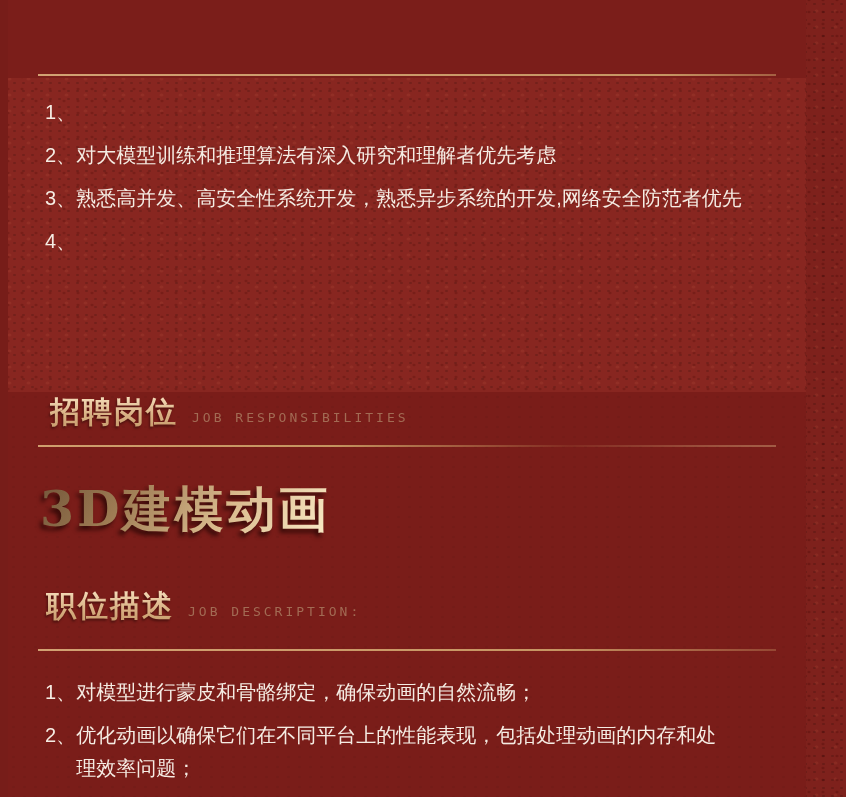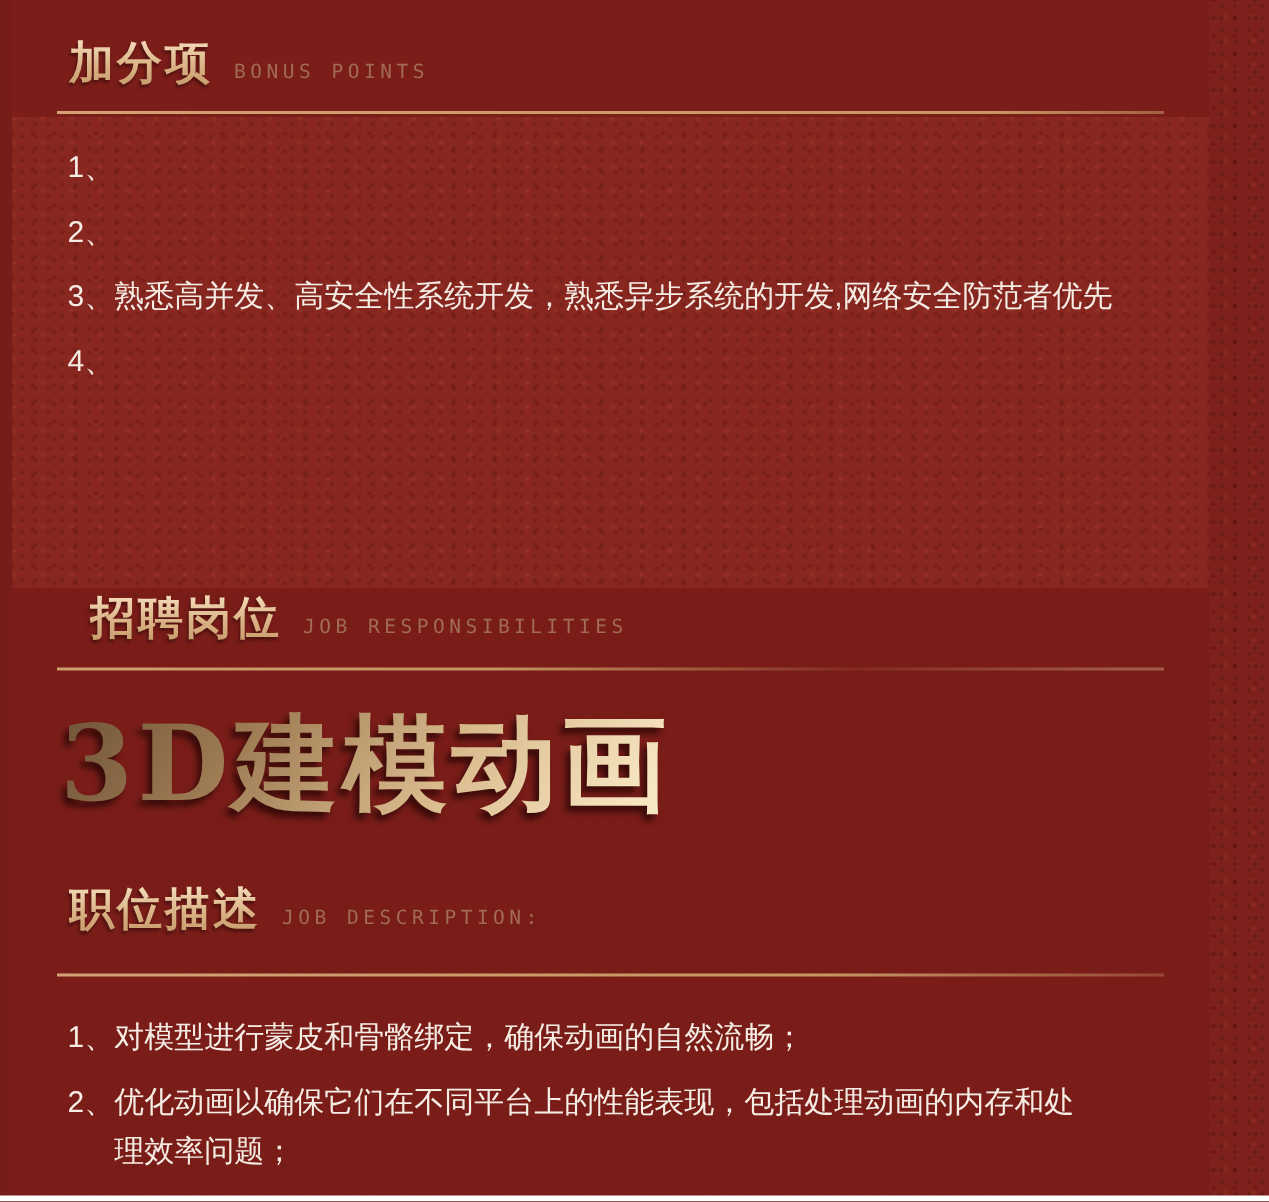--- a/index.html
+++ b/index.html
@@ -61,50 +61,47 @@
   .badge{
     display:inline-block;font-size:16px;font-weight:bold;color:#7a1e1a;
     background:linear-gradient(180deg,#f8e6c0 0%,#e3bf8c 55%,#c59757 100%);
     border-radius:17px;padding:5px 21px;margin-left:16px;
     box-shadow:inset 0 1px 1px rgba(255,248,230,.8), 0 2px 3px rgba(40,6,5,.35);
     letter-spacing:1px;
   }
   .big-title{
     position:absolute;left:32px;top:462px;
     font-family:"DejaVu Serif","Liberation Serif",serif;
-    font-weight:bold;font-size:70px;letter-spacing:3px;line-height:94px;white-space:nowrap;
+    font-weight:bold;font-size:49px;letter-spacing:3px;line-height:94px;white-space:nowrap;
     background-image:linear-gradient(125deg,#6d5136 0%,#9d7b53 30%,#d9ba8d 62%,#f7e6c2 92%);
     -webkit-background-clip:text;background-clip:text;color:transparent;
     filter:drop-shadow(-3px 4px 2px rgba(44,7,5,.85));
   }
   .head-bonus{left:38px;top:22px;}
-  .head-position{left:52px;top:392px;}
+  .head-position{left:42px;top:392px;}
   .head-desc{left:38px;top:586px;}
 </style>
 </head>
 <body>
 
 <div class="stage">
   <div class="panel">
     <div class="band-top"></div>
     <div class="texture-mid"></div>
     <div class="flat-bottom"></div>
 
-    <div class="sec-head head-bonus">
-      <span class="cn-title">加分项</span>
-      <span class="en-sub">BONUS POINTS</span>
-    </div>
     <div class="hr hr1"></div>
 
     <div class="list bonus-list">
       <div class="item">
         <span class="num">1、</span>
       </div>
       <div class="item">
         <span class="num">2、</span>
+        <span>对大模型训练和推理算法有深入研究和理解者优先考虑</span>
       </div>
       <div class="item">
         <span class="num">3、</span>
         <span>熟悉高并发、高安全性系统开发，熟悉异步系统的开发,网络安全防范者优先</span>
       </div>
       <div class="item">
         <span class="num">4、</span>
       </div>
     </div>
 

